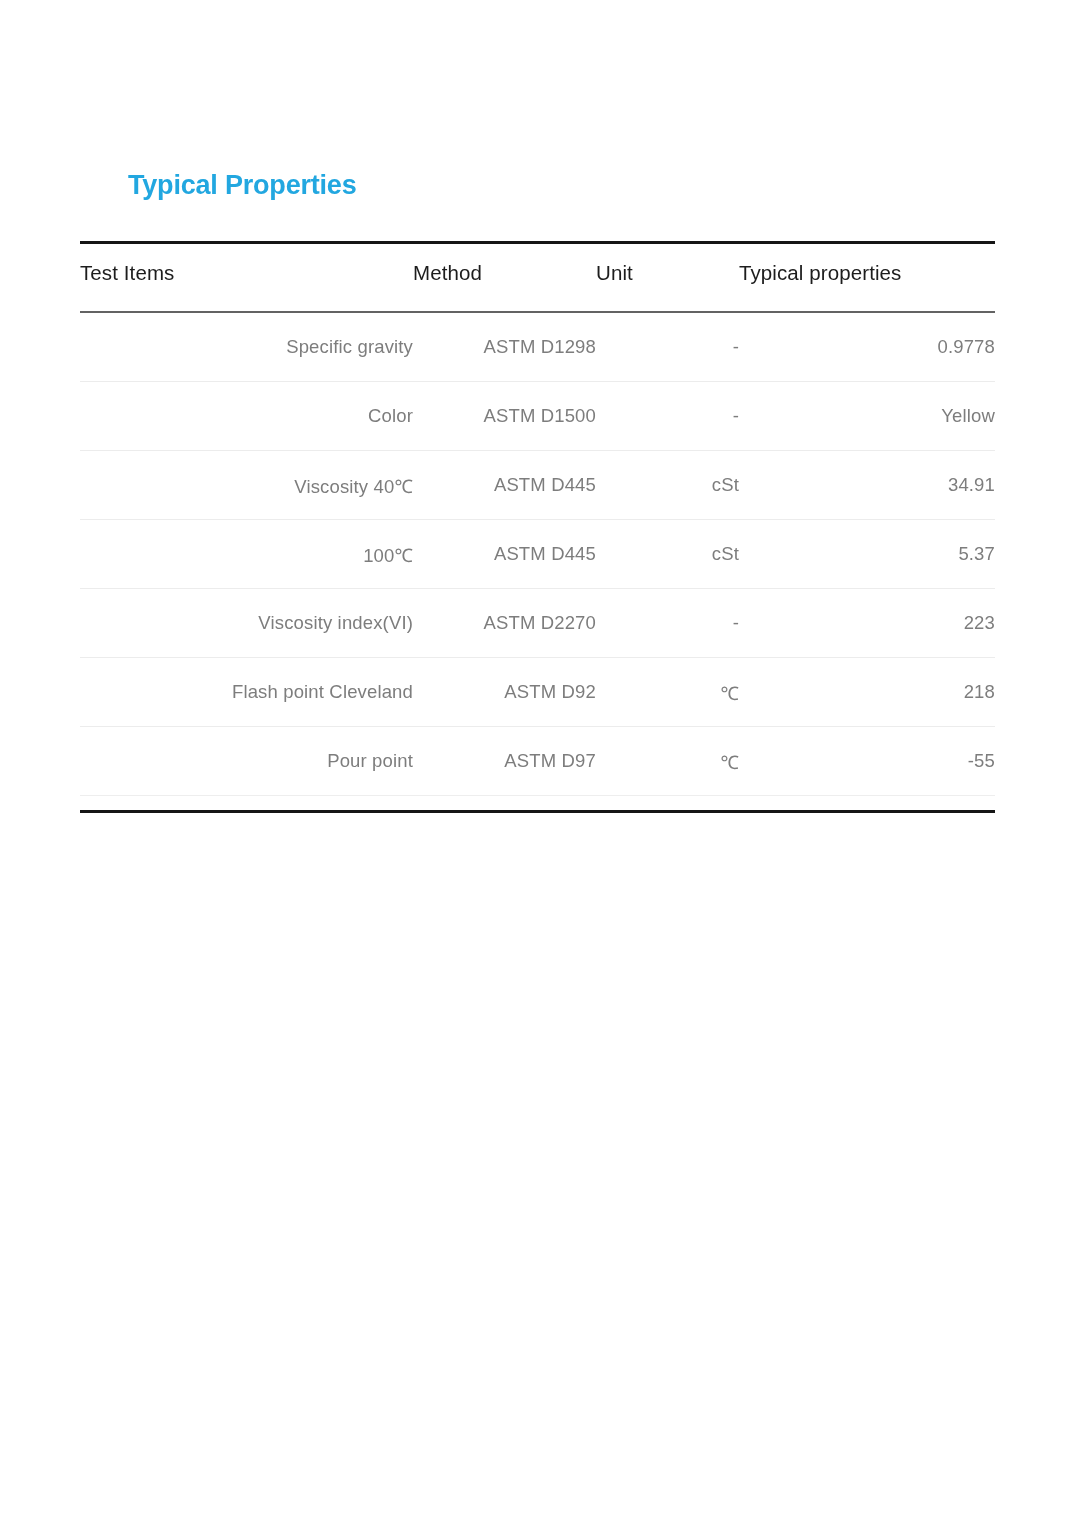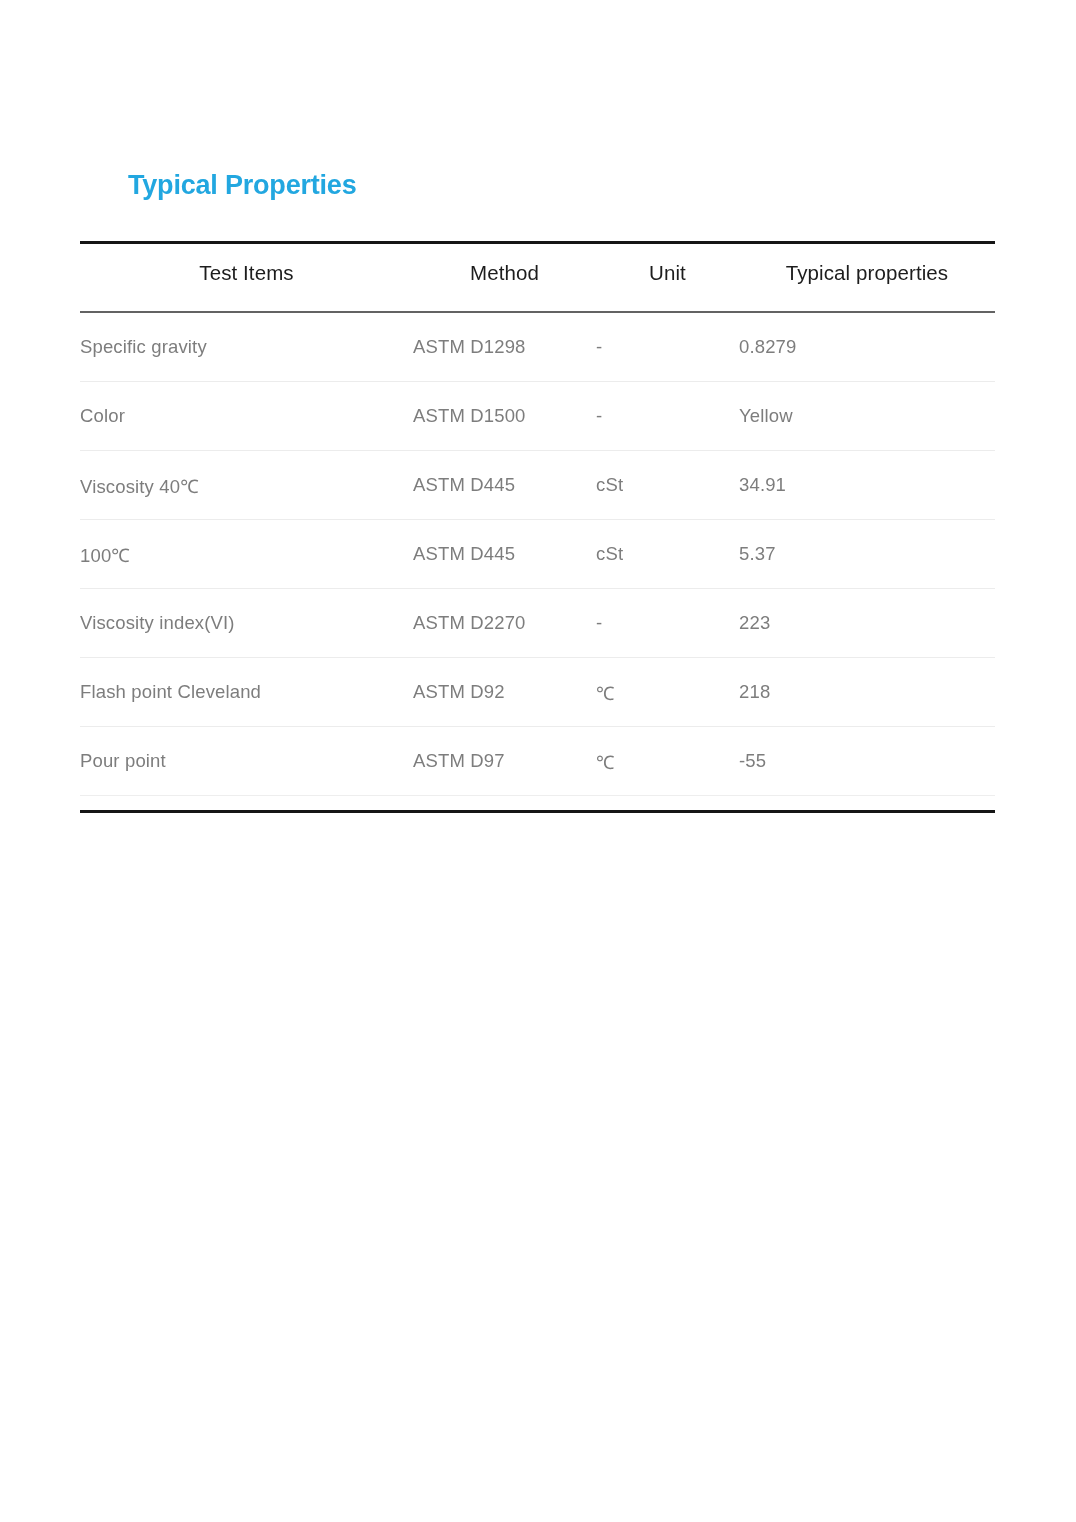--- a/index.html
+++ b/index.html
@@ -56,31 +56,31 @@
   
   table.props thead tr.head-row > th {
     border-top: 3px solid #151515;
     border-bottom: 2px solid #636363;
   }
 
   table.props thead th {
     font-size: 20.5px;
     font-weight: normal;
     color: #1d1d1d;
-    text-align: center;
+    text-align: left;
     padding: 17px 0 26px 0;
     vertical-align: top;
     letter-spacing: 0.1px;
   }
 
   table.props tbody td {
     font-size: 18.5px;
     font-weight: normal;
     color: #7d7d7d;
-    text-align: left;
+    text-align: right;
     height: 68px;
     padding: 0;
     vertical-align: middle;
     border-bottom: 1px solid #ececec;
     letter-spacing: 0.15px;
   }
 
   
   table.props tbody tr:last-child td {
     border-bottom: none;
@@ -126,21 +126,21 @@
           <th>Method</th>
           <th>Unit</th>
           <th>Typical properties</th>
         </tr>
       </thead>
       <tbody>
         <tr>
           <td>Specific gravity</td>
           <td>ASTM D1298</td>
           <td>-</td>
-          <td>0.8279</td>
+          <td>0.9778</td>
         </tr>
         <tr>
           <td>Color</td>
           <td>ASTM D1500</td>
           <td>-</td>
           <td>Yellow</td>
         </tr>
         <tr>
           <td>Viscosity 40℃</td>
           <td>ASTM D445</td>

